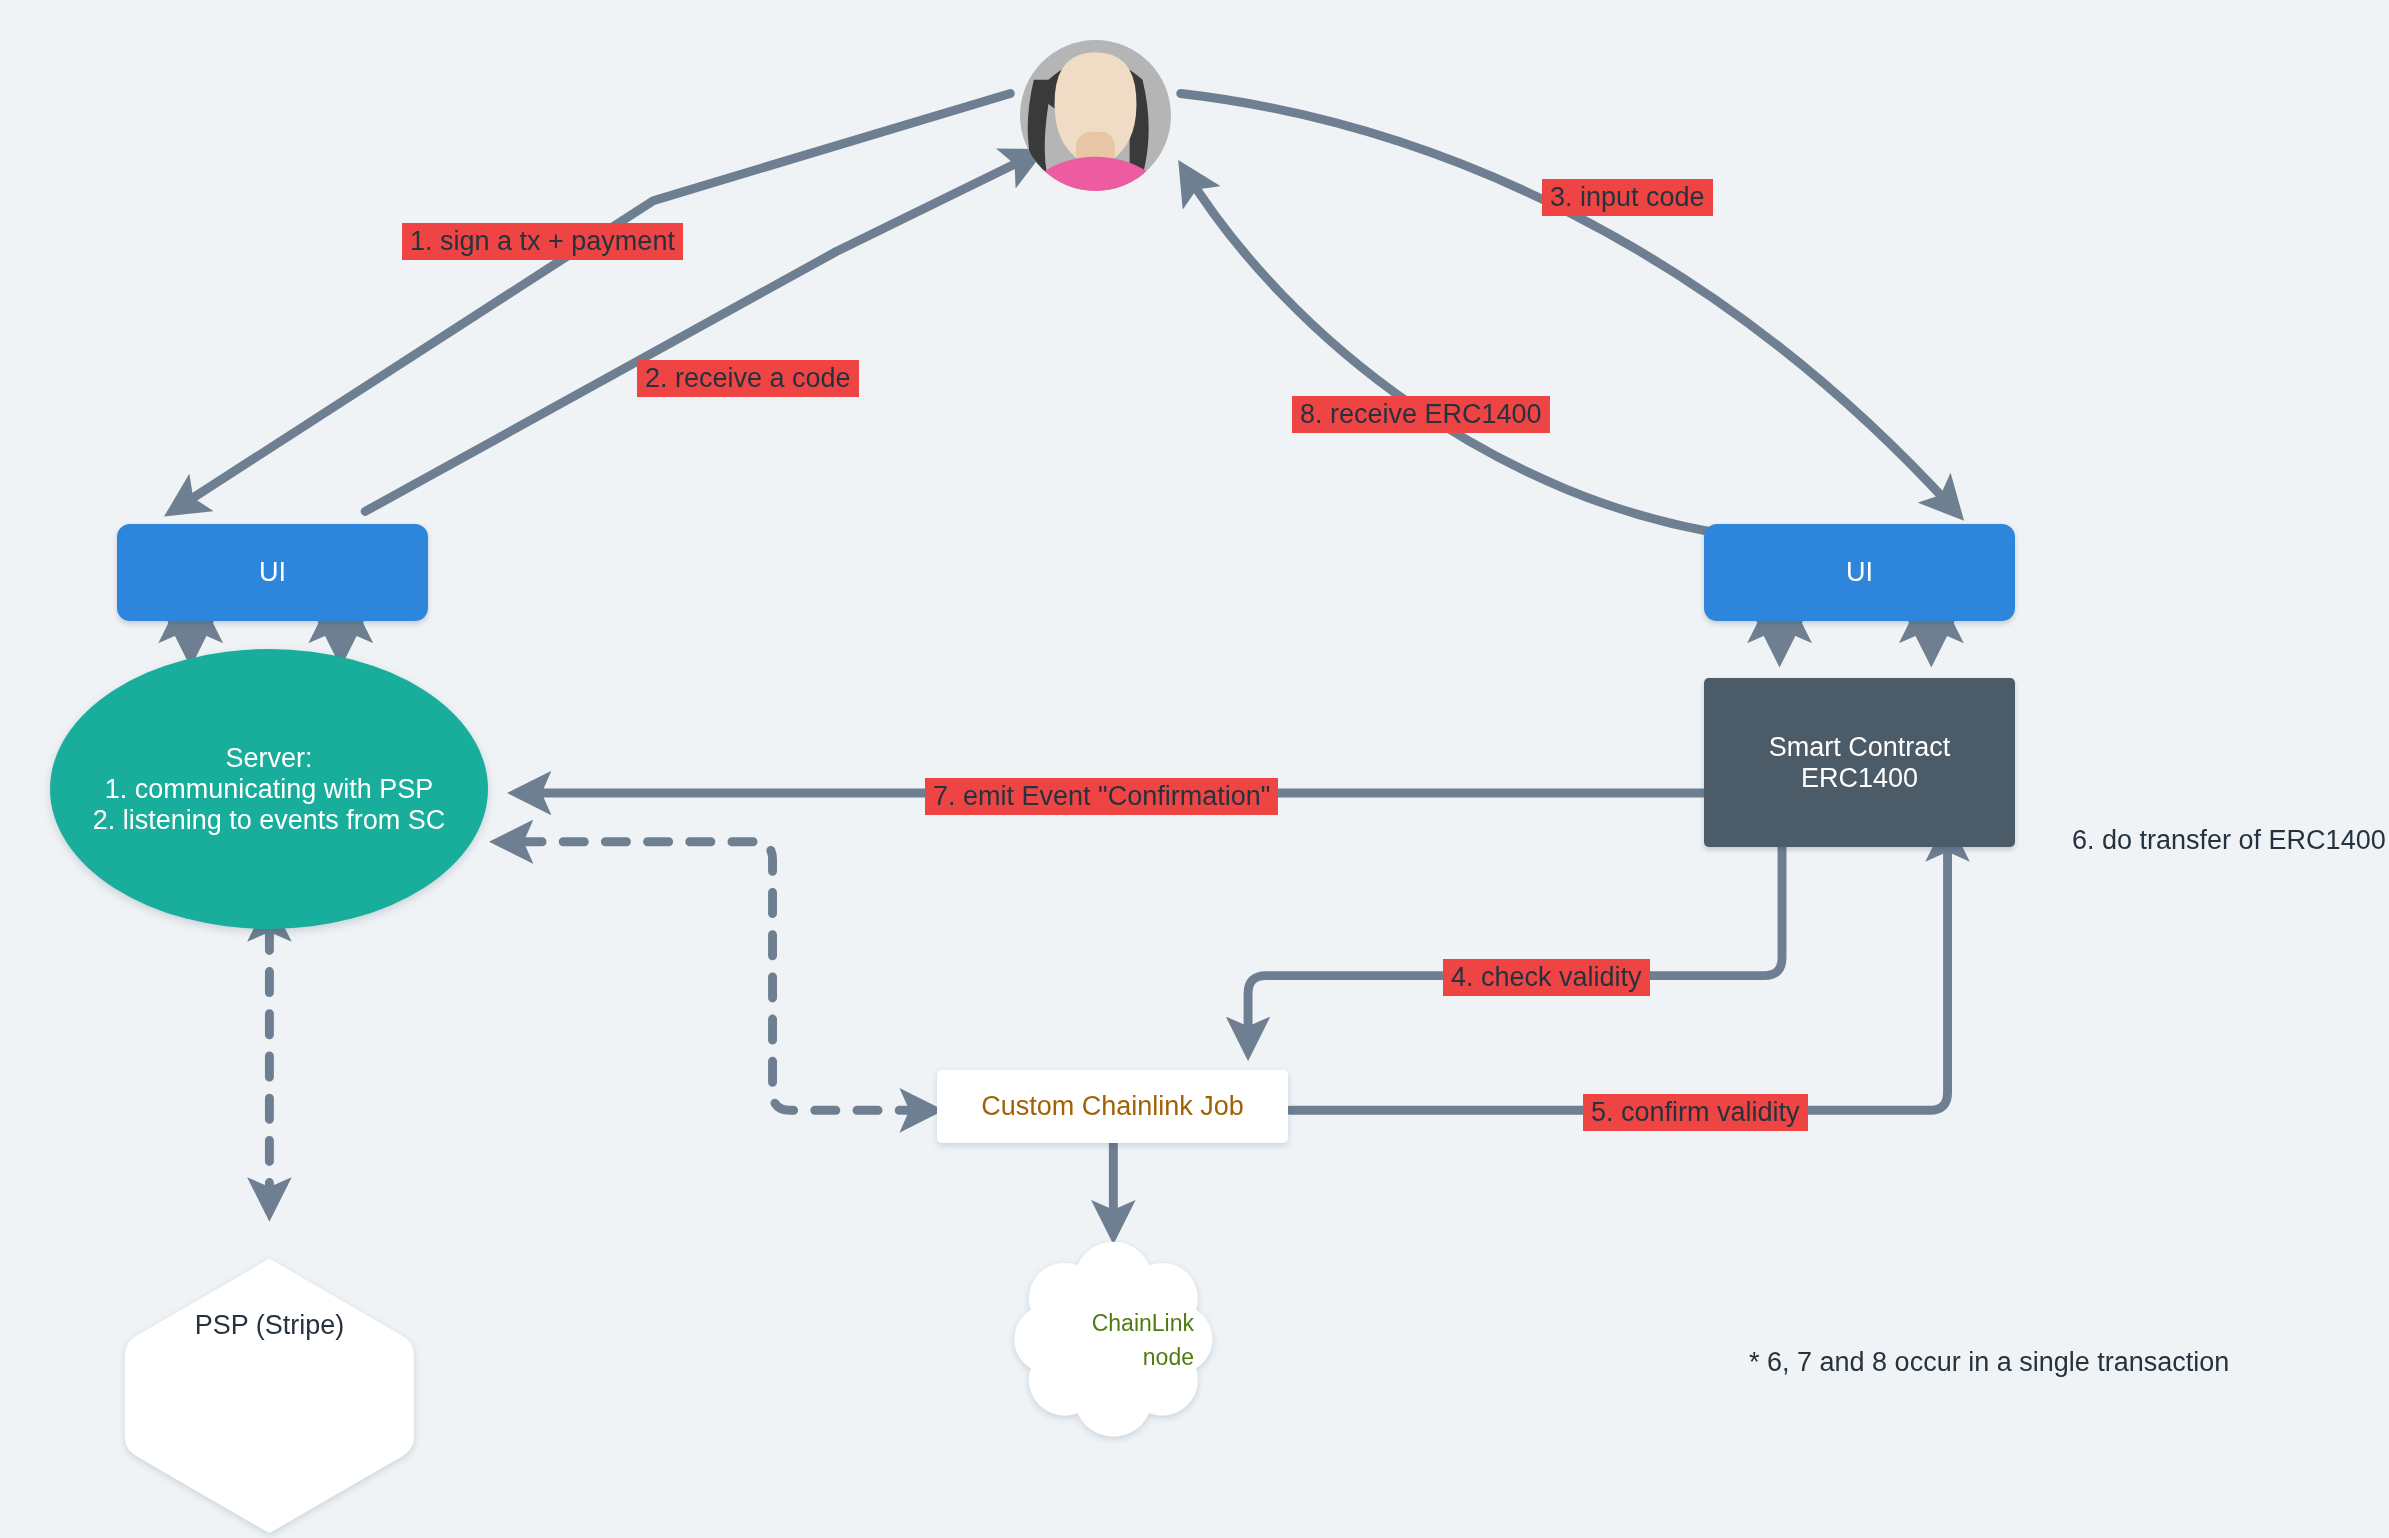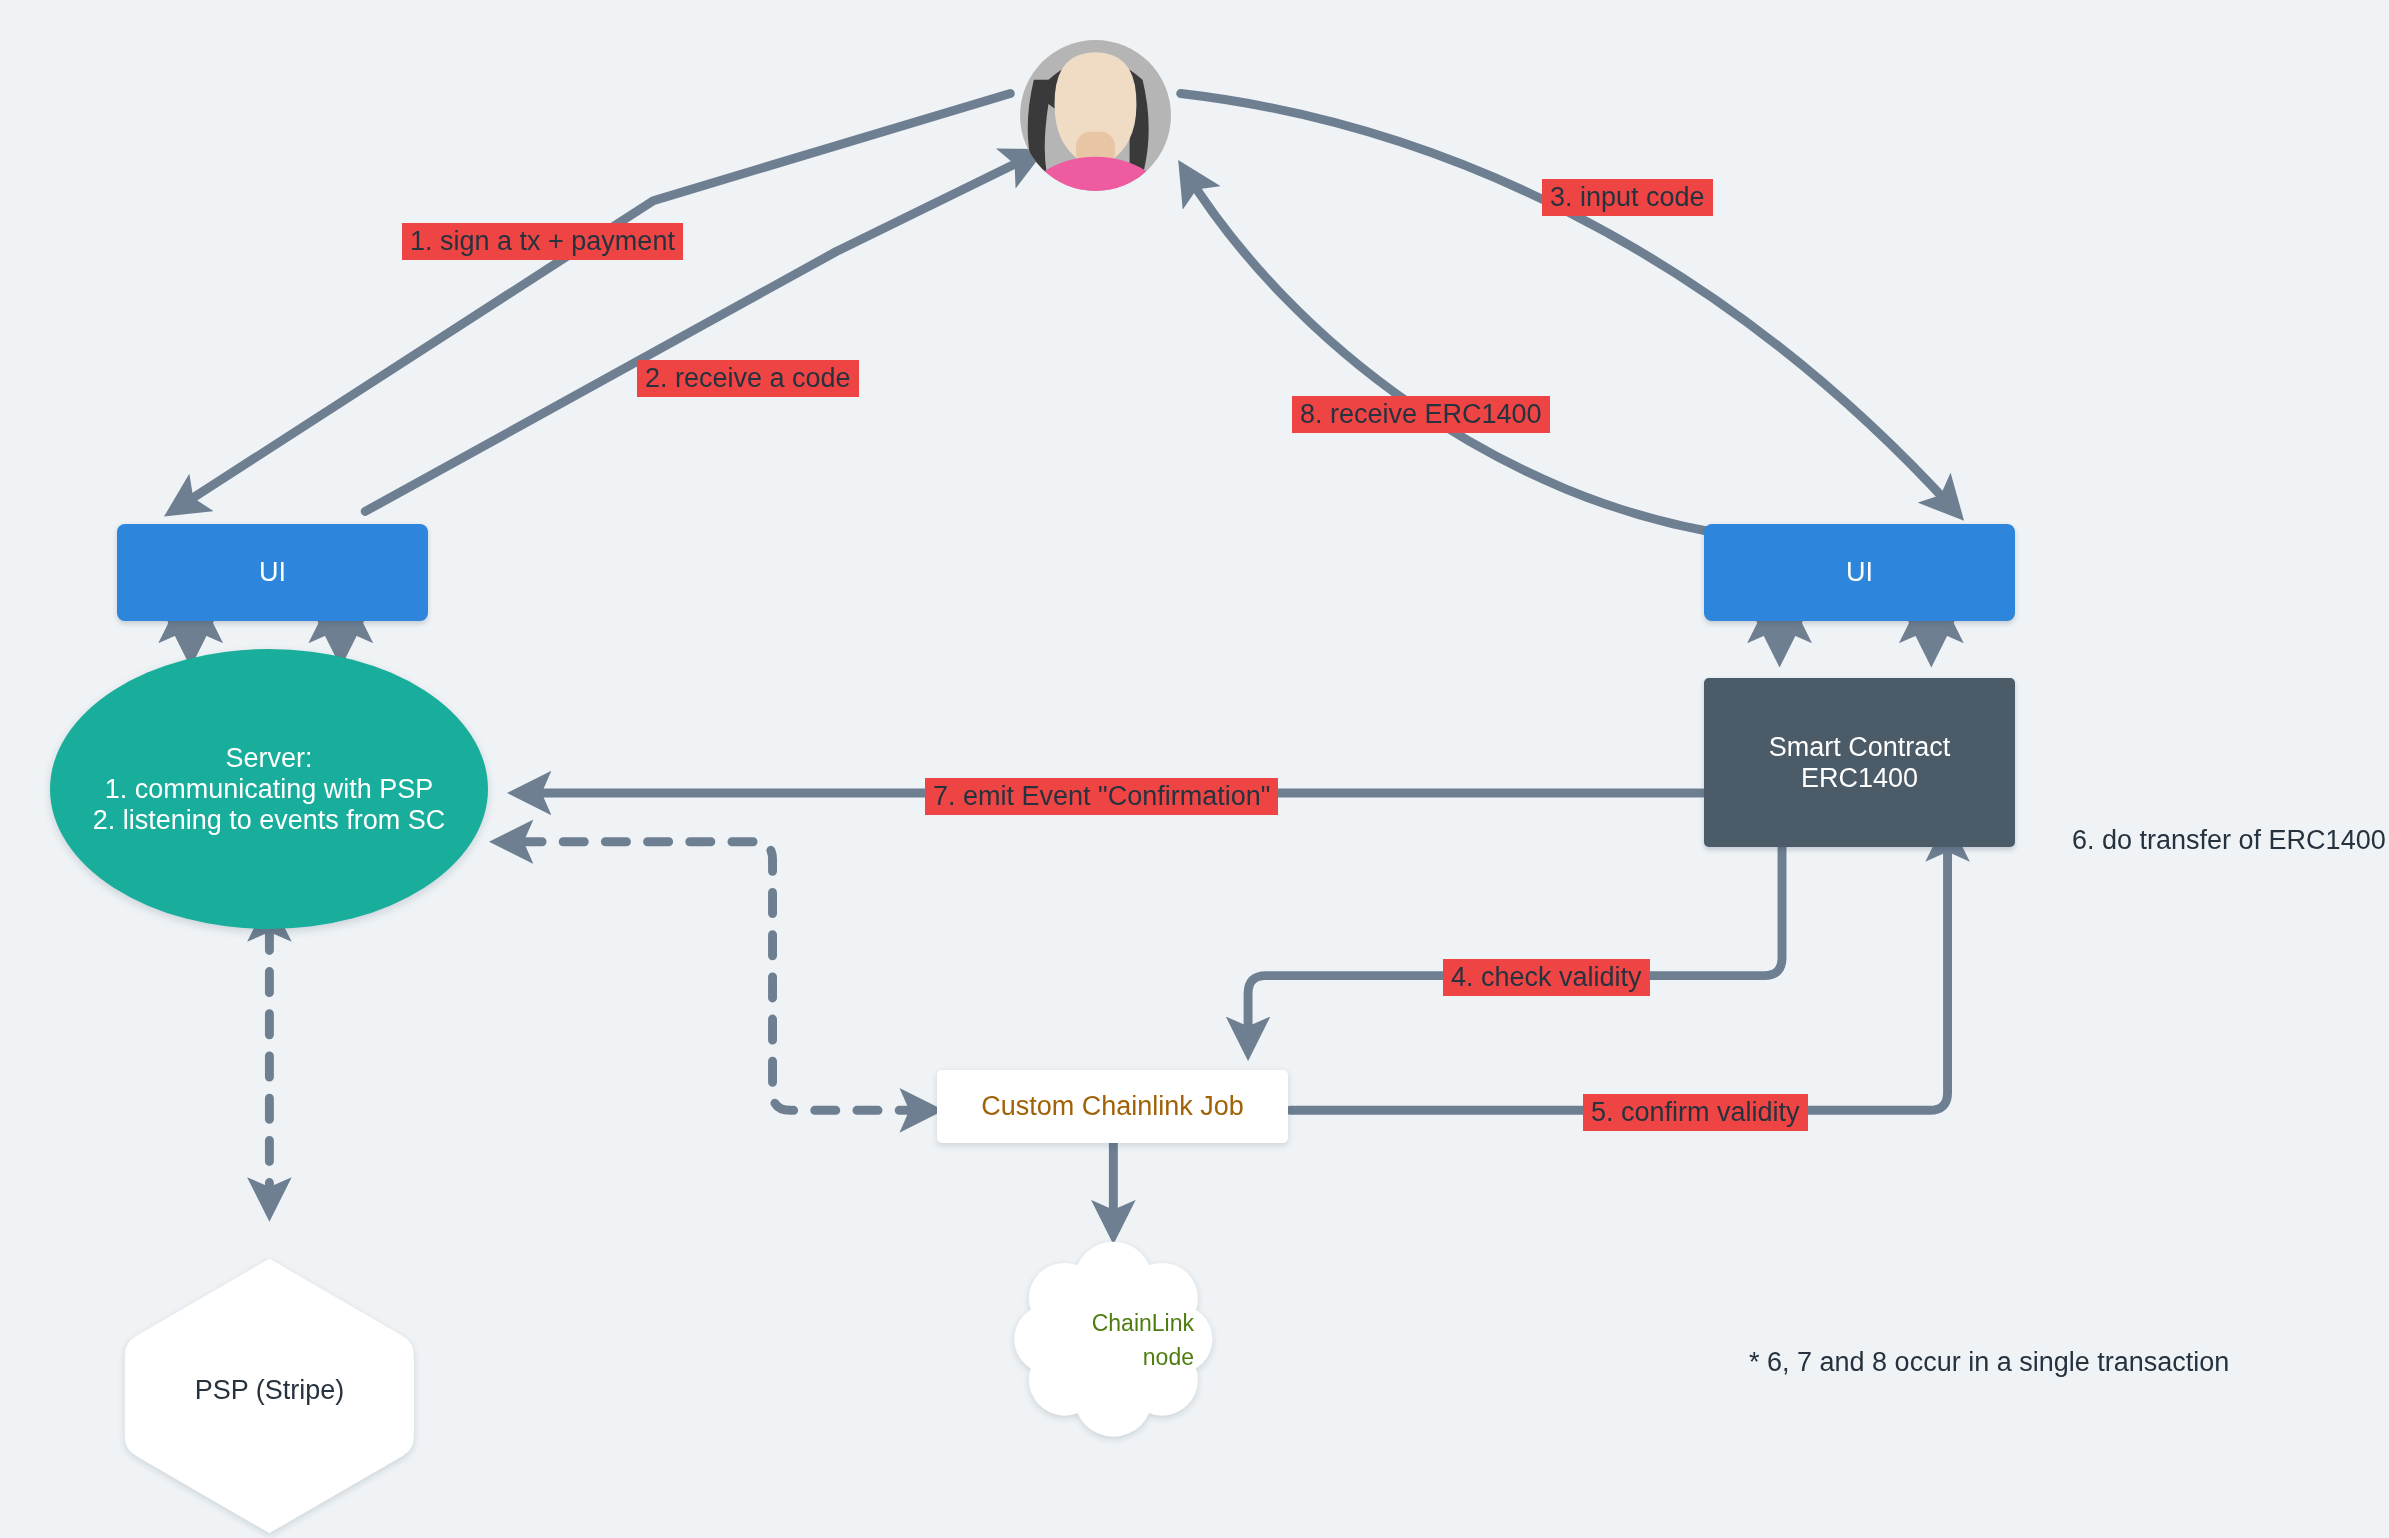--- a/index.html
+++ b/index.html
@@ -10,21 +10,21 @@
     overflow:hidden;
     position:relative;
   }
   #stage{position:absolute;inset:0;width:2389px;height:1539px;}
   svg.layer{position:absolute;left:0;top:0;width:2389px;height:1539px;}
   .node{position:absolute;display:flex;align-items:center;justify-content:center;text-align:center;}
   .lbl{position:absolute;color:#26323e;font-size:27px;line-height:1.25;white-space:nowrap;
        background:#ef4444;padding:1.6px 8px;}
   .boxtext{font-size:27px;line-height:1.3;}
   .ui-box{
-    background:#2e86dc;color:#ffffff;border-radius:8px;
+    background:#2e86dc;color:#ffffff;border-radius:13px;
     box-shadow:0 2.4px 5.7px rgba(40,60,80,.20);
   }
   .sc-box{
     background:#4b5b68;color:#ffffff;border-radius:4.9px;
     box-shadow:0 2.4px 5.7px rgba(40,60,80,.22);
     margin-top:19px;
   }
   .server-ellipse{
     background:#19ae9c;color:#ffffff;border-radius:50%;
     box-shadow:0 3.2px 8px rgba(40,60,80,.18);
@@ -146,21 +146,21 @@
     <span style="font-size:27px;">Custom Chainlink Job</span>
   </div>
 
   <div style="position:absolute;left:1032px;top:1281px;width:162px;height:117px;">
     <div class="cloud-label">
       <div>ChainLink</div>
       <div>node</div>
     </div>
   </div>
 
-  <div style="position:absolute;left:125px;top:1253px;width:289px;height:274px;">
+  <div style="position:absolute;left:125px;top:1188px;width:289px;height:274px;">
     <div class="psp-label">PSP (Stripe)</div>
   </div>
 
   <div class="lbl" style="left:402px;top:223px;">1. sign a tx + payment</div>
 
   <div class="lbl" style="left:637px;top:360px;">2. receive a code</div>
 
   <div class="lbl" style="left:1542px;top:179px;">3. input code</div>
 
   <div class="lbl" style="left:1270px;top:396px;margin-left:22px;">8. receive ERC1400</div>

